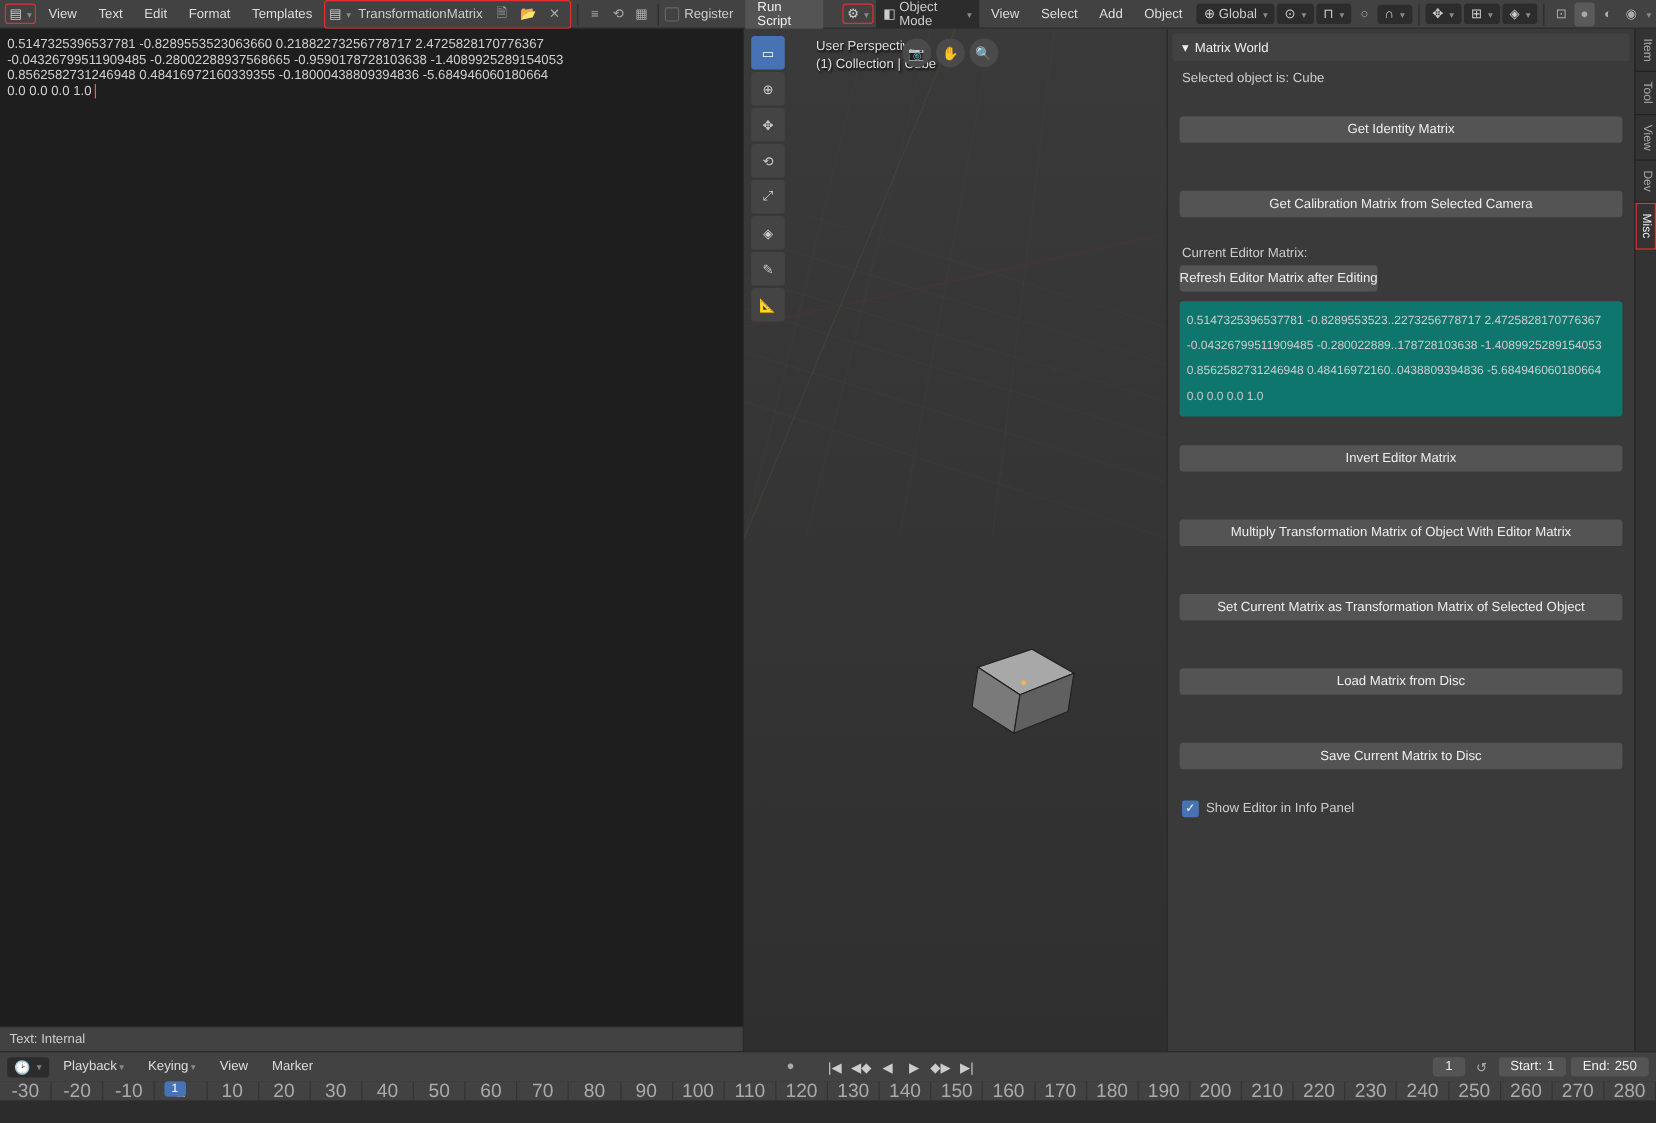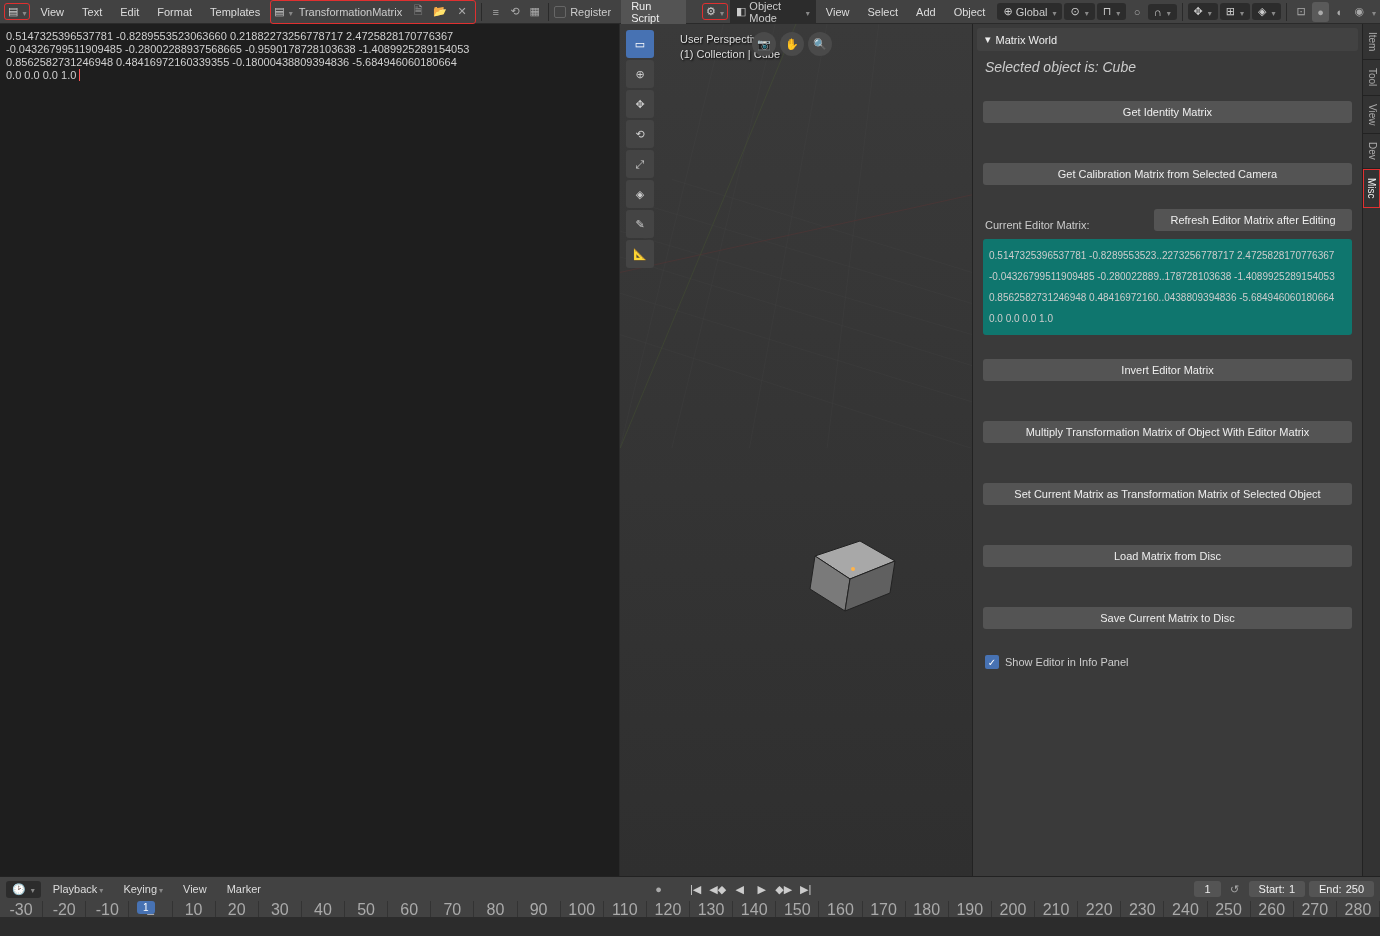--- a/index.html
+++ b/index.html
@@ -32,23 +32,23 @@
 .overlay-icons { position: absolute; left: 132px; top: 8px; display: flex; gap: 4px; z-index: 3; }
 .overlay-icons .icon-btn { background: #4a4a4a; border-radius: 50%; width: 24px; height: 24px; }
 
 
 .cube { position: absolute; left: 175px; bottom: 260px; width: 110px; height: 95px; z-index: 2; }
 .cube svg { width: 100%; height: 100%; }
 
 
 .n-panel { width: 390px; background: #3a3a3a; border-left: 1px solid #222; padding: 4px; display: flex; flex-direction: column; gap: 4px; overflow-y: auto; }
 .panel-header { background: #424242; padding: 5px 8px; border-radius: 3px; display: flex; align-items: center; gap: 5px; color: #eee; font-weight: 500; }
-.panel-sub { color: #ccc; padding: 4px 8px; font-size: 14px; font-style: italic; }
+.panel-sub { color: #ccc; padding: 4px 8px; font-size: 11px; }
 .panel-btn { background: #545454; padding: 5px 0; border-radius: 3px; text-align: center; cursor: pointer; color: #eee; margin: 18px 6px; }
-.panel-row { display: flex; gap: 4px; align-items: flex-end; padding: 2px 6px; }
+.panel-row { display: flex; gap: 4px; align-items: flex-start; padding: 2px 6px; flex-direction: column; }
 .panel-row .panel-btn { flex: 1; margin: 0; }
 .matrix-box { background: #0f766e; border-radius: 3px; margin: 2px 6px; padding: 6px; font-family: monospace; font-size: 10px; line-height: 2.1; color: #ccc; }
 .checkbox-row { display: flex; align-items: center; gap: 6px; padding: 4px 8px; }
 .checkbox { width: 14px; height: 14px; background: #4772b3; border-radius: 2px; display: flex; align-items: center; justify-content: center; color: #fff; font-size: 10px; }
 
 
 .vtabs { width: 18px; background: #333; display: flex; flex-direction: column; border-left: 1px solid #222; }
 .vtab { writing-mode: vertical-rl; padding: 8px 2px; text-align: center; cursor: pointer; color: #aaa; border-bottom: 1px solid #222; font-size: 10px; }
 .vtab.hl { border: 1px solid #e03030; color: #eee; }
 
@@ -155,20 +155,21 @@
   <span class="chev"></span>
 </div>
 
 <div class="main">
 
   <div class="left-panel">
     <div class="text-editor"><span>0.5147325396537781 -0.8289553523063660 0.21882273256778717 2.4725828170776367</span>
 <span>-0.04326799511909485 -0.28002288937568665 -0.9590178728103638 -1.4089925289154053</span>
 <span>0.8562582731246948 0.48416972160339355 -0.18000438809394836 -5.684946060180664</span>
 <span>0.0 0.0 0.0 1.0</span><span class="cursor">&nbsp;</span></div>
+    <div class="text-footer">Text: Internal</div>
   </div>
 
   <div class="right-panel">
     <div class="viewport">
 
       <svg class="grid-bg" viewBox="0 0 680 820">
         <g stroke="#555" stroke-width="1">
           <line x1="0" y1="400" x2="680" y2="600"></line>
             <line x1="50" y1="350" x2="680" y2="540"></line>
           <line x1="100" y1="300" x2="680" y2="480"></line>

